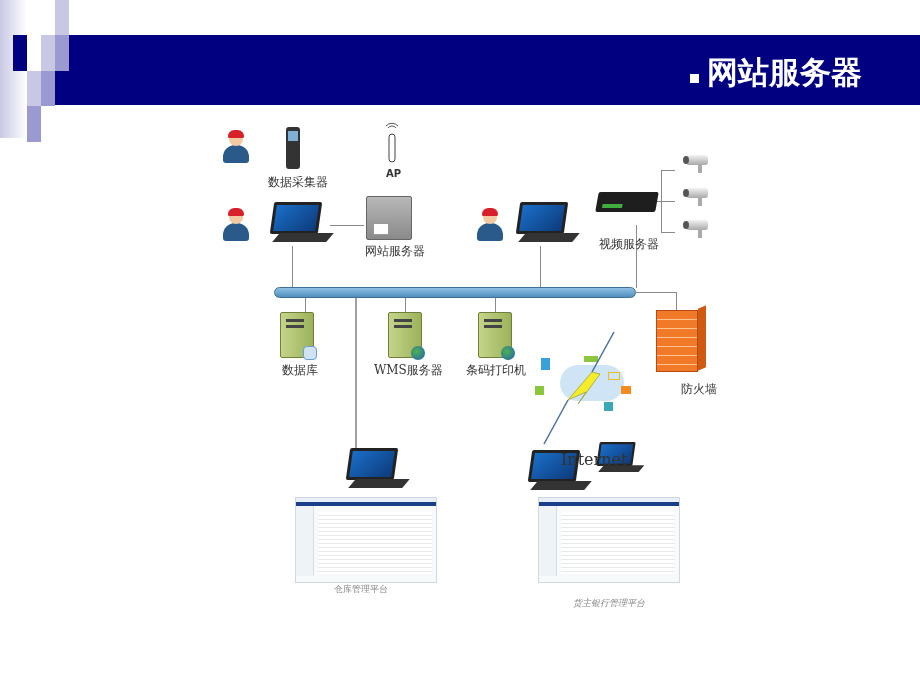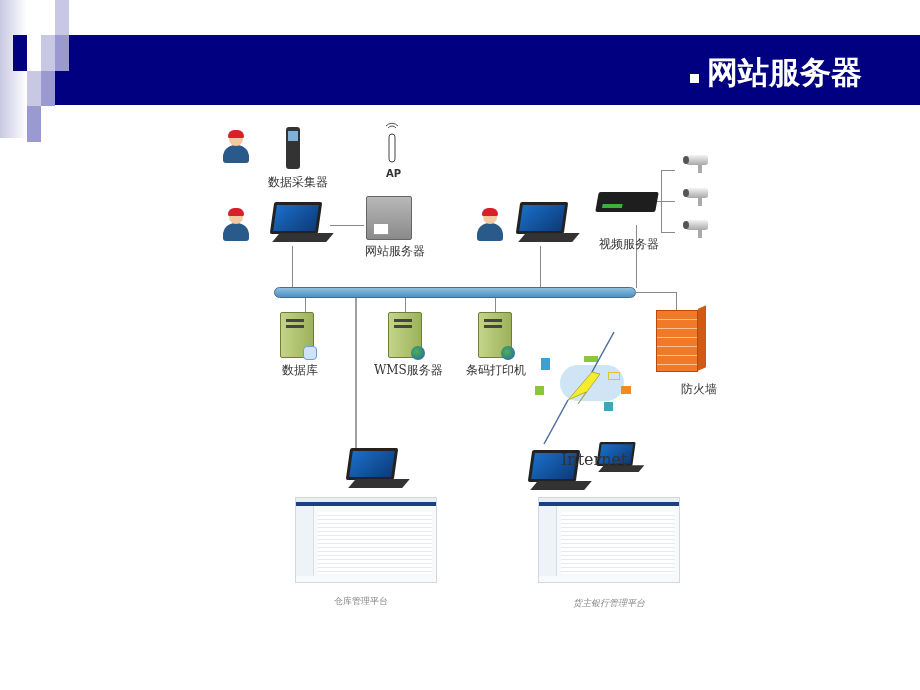--- a/index.html
+++ b/index.html
@@ -183,21 +183,21 @@
   <line x1="28" y1="70" x2="4" y2="114" stroke="#4a6fa0" stroke-width="1.5"></line>
 </svg>
 <div class="label" style="left:561px;top:432px;font-size:16px;margin-top:18px;">Internet</div>
 
 <div class="platform" style="left:295px;top:497px;width:142px;height:86px;">
   <div class="bar1"></div>
     <div class="bar2"></div>
     <div class="side"></div>
     <div class="rows"></div>
 </div>
-<div class="label small" style="left:334px;top:595px;">仓库管理平台</div>
+<div class="label small" style="left:334px;top:583px;">仓库管理平台</div>
 
 <div class="platform" style="left:538px;top:497px;width:142px;height:86px;">
   <div class="bar1"></div>
     <div class="bar2"></div>
     <div class="side"></div>
     <div class="rows"></div>
 </div>
 <div class="label small" style="left:573px;top:597px;font-style:italic;">货主银行管理平台</div>
 
 </body></html>

